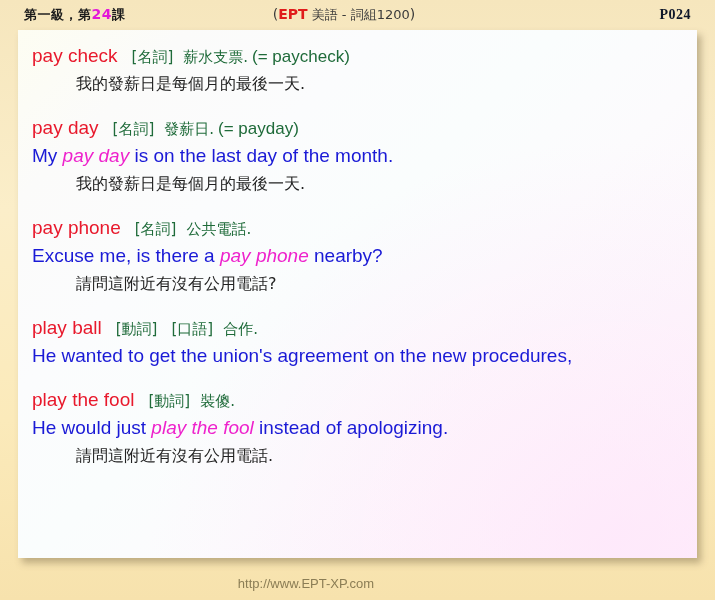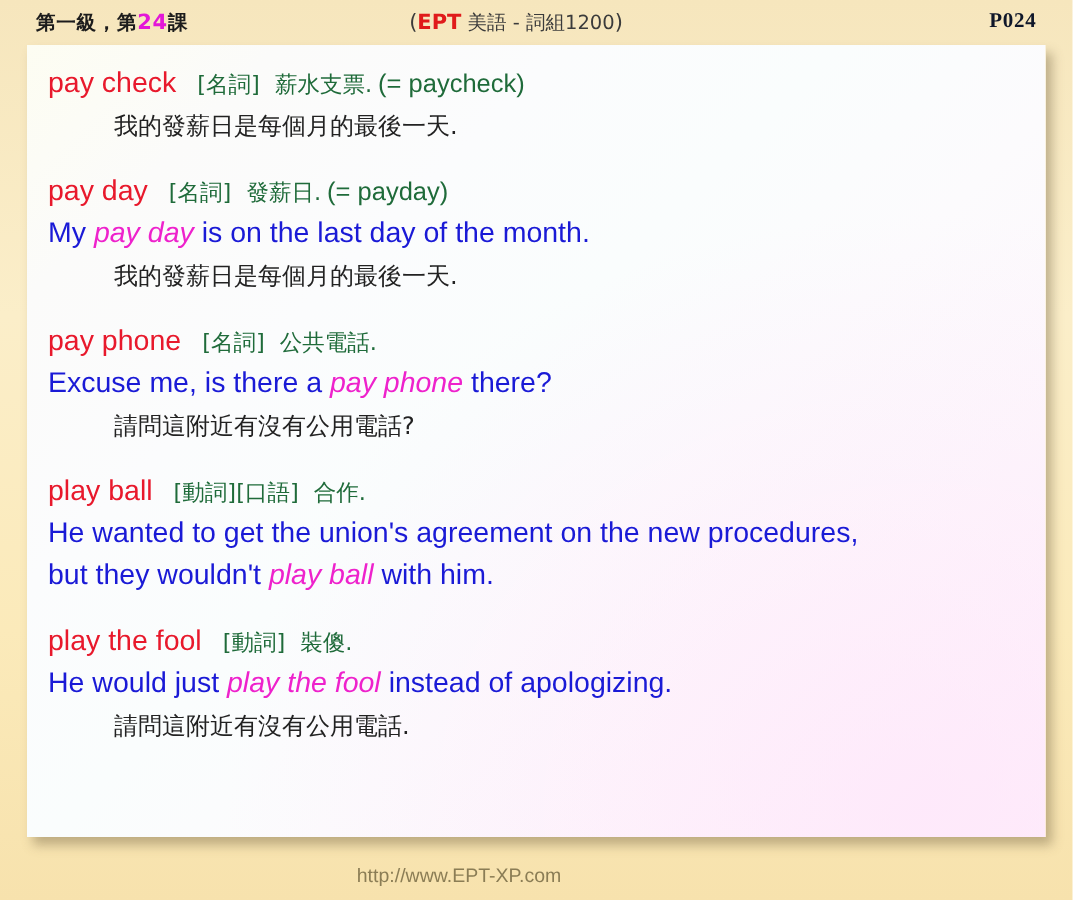--- a/index.html
+++ b/index.html
@@ -106,21 +106,21 @@
     font-size: 19px;
     color: #e8192c;
   }
   .head-term { color: #e8192c; }
   .pos {
     font-family: "DejaVu Sans", sans-serif;
     font-size: 15px;
     color: #1f6b3a;
     margin-left: 14px;
   }
-  .pos + .pos { margin-left: 0; }
+  .pos + .pos { margin-left: 14px; }
   .gloss {
     font-family: "DejaVu Sans", sans-serif;
     font-size: 15px;
     color: #1f6b3a;
     margin-left: 10px;
   }
   .alt {
     font-family: "Liberation Sans", sans-serif;
     font-size: 17px;
     color: #1f6b3a;
@@ -178,27 +178,26 @@
         <div class="line line-head"><span class="head-term">pay check</span><span class="pos">[名詞]</span><span class="gloss">薪水支票.</span><span class="alt">(= paycheck)</span></div>
         <div class="line line-zh">我的發薪日是每個月的最後一天.</div>
       </div>
       <div class="entry">
         <div class="line line-head"><span class="head-term">pay day</span><span class="pos">[名詞]</span><span class="gloss">發薪日.</span><span class="alt">(= payday)</span></div>
         <div class="line line-en"><span>My </span><em>pay day</em><span> is on the last day of the month.</span></div>
         <div class="line line-zh">我的發薪日是每個月的最後一天.</div>
       </div>
       <div class="entry">
         <div class="line line-head"><span class="head-term">pay phone</span><span class="pos">[名詞]</span><span class="gloss">公共電話.</span></div>
-        <div class="line line-en"><span>Excuse me, is there a </span><em>pay phone</em><span> there?</span></div>
+        <div class="line line-en"><span>Excuse me, is there a </span><em>pay phone</em><span> nearby?</span></div>
         <div class="line line-zh">請問這附近有沒有公用電話?</div>
       </div>
       <div class="entry">
         <div class="line line-head"><span class="head-term">play ball</span><span class="pos">[動詞]</span><span class="pos">[口語]</span><span class="gloss">合作.</span></div>
         <div class="line line-en"><span>He wanted to get the union's agreement on the new procedures,</span></div>
-        <div class="line line-en"><span>but they wouldn't </span><em>play ball</em><span> with him.</span></div>
       </div>
       <div class="entry">
         <div class="line line-head"><span class="head-term">play the fool</span><span class="pos">[動詞]</span><span class="gloss">裝傻.</span></div>
         <div class="line line-en"><span>He would just </span><em>play the fool</em><span> instead of apologizing.</span></div>
         <div class="line line-zh">請問這附近有沒有公用電話.</div>
       </div>
     </div>
 </div>
 
 <div id="footer">http://www.EPT-XP.com</div>

